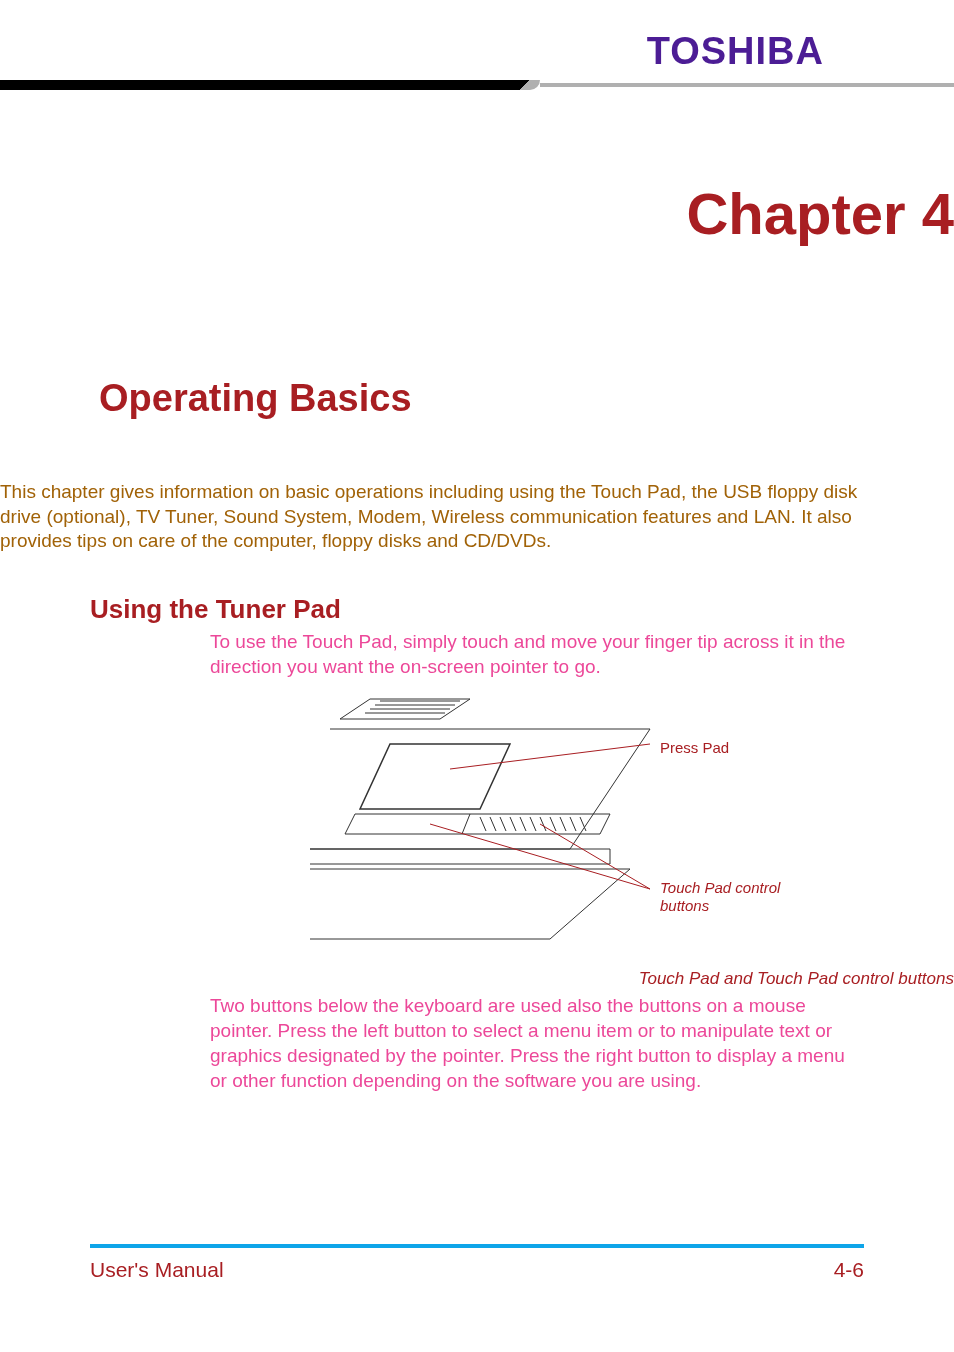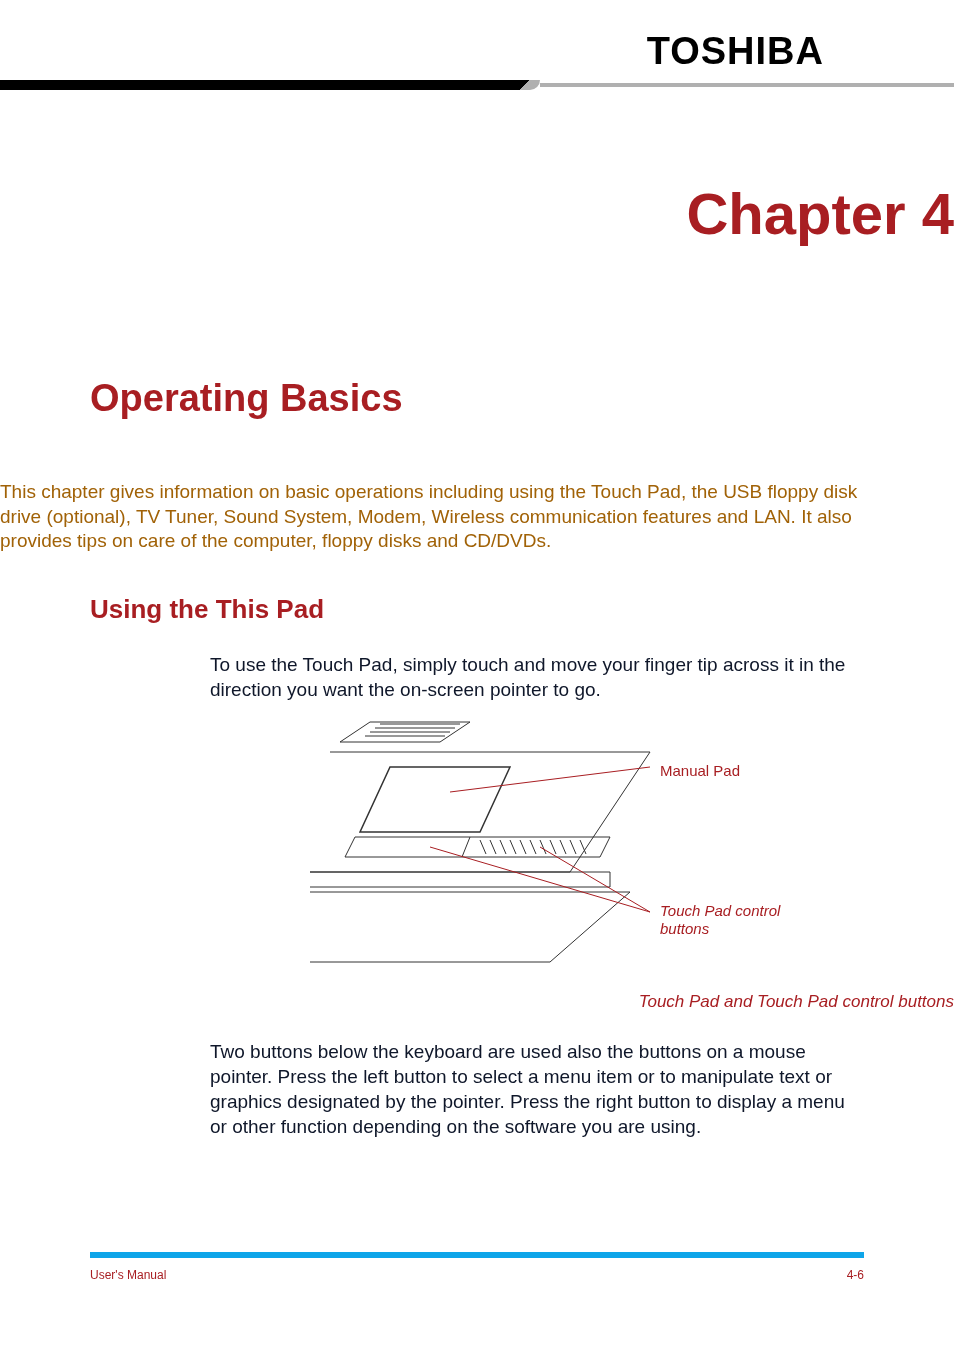--- a/index.html
+++ b/index.html
@@ -36,60 +36,61 @@
       margin-top: 3px;
     }
     .brand {
       position: absolute;
       top: 30px;
       right: 130px;
       font-family: Arial, sans-serif;
       font-weight: 900;
       font-size: 38px;
       letter-spacing: 1px;
-      color: #000000;
+      color: #4c1d95;
     }
     .chapter-title {
       text-align: right;
       margin-top: 90px;
       color: #a81e22;
       font-family: Arial, sans-serif;
       font-weight: 900;
       font-size: 58px;
     }
     .section-title {
       color: #a81e22;
       font-family: Arial, sans-serif;
       font-weight: 900;
       font-size: 38px;
       padding-left: 90px;
       margin-top: 130px;
+      margin-left: 9px;
     }
     .body-text {
       padding-right: 90px;
       margin-top: 60px;
       font-size: 19px;
       line-height: 1.3;
       color: #a16207;
     }
     .subsection-title {
       color: #a81e22;
       font-family: Arial, sans-serif;
       font-weight: 900;
       font-size: 26px;
       padding-left: 90px;
       margin-top: 40px;
     }
     .subbody-text {
       padding-left: 210px;
       padding-right: 90px;
-      margin-top: 28px;
+      margin-top: 5px;
       font-size: 19px;
       line-height: 1.3;
-      color: #0f172a;
+      color: #ec4899;
     }
     .diagram-wrap {
       margin-top: 10px;
       padding-left: 310px;
       position: relative;
       height: 270px;
     }
     .diagram-label1 {
       position: absolute;
       left: 660px;
@@ -113,26 +114,26 @@
       font-style: italic;
       font-size: 17px;
       margin-top: 10px;
       padding-left: 120px;
     }
     .footer {
       position: absolute;
       bottom: 70px;
       left: 90px;
       right: 90px;
-      border-top: 6px solid #0ea5e9;
+      border-top: 4px solid #0ea5e9;
       padding-top: 10px;
       display: flex;
       justify-content: space-between;
       color: #a81e22;
-      font-size: 12px;
+      font-size: 21px;
     }
     .diagram-svg {
       width: 360px;
       height: 260px;
     }
   </style>
 </head>
 <body>
 
 <div class="brand">TOSHIBA</div>
@@ -142,21 +143,21 @@
   <div class="curve"></div>
   <div class="thin"></div>
 </div>
 
 <h1 class="chapter-title">Chapter 4</h1>
 
 <h2 class="section-title">Operating Basics</h2>
 
 <p class="body-text">This chapter gives information on basic operations including using the Touch Pad, the USB floppy disk drive (optional), TV Tuner, Sound System, Modem, Wireless communication features and LAN. It also provides tips on care of the computer, floppy disks and CD/DVDs.</p>
 
-<h3 class="subsection-title">Using the This Pad</h3>
+<h3 class="subsection-title">Using the Tuner Pad</h3>
 
 <p class="subbody-text">To use the Touch Pad, simply touch and move your finger tip across it in the direction you want the on-screen pointer to go.</p>
 
 <div class="diagram-wrap">
   <svg class="diagram-svg" viewBox="0 0 360 260">
 
     <g stroke="#333" stroke-width="1" fill="none">
 
       <path d="M 60 10 L 160 10 L 130 30 L 30 30 Z"></path>
       <path d="M 70 12 L 150 12 M 65 16 L 145 16 M 60 20 L 140 20 M 55 24 L 135 24"></path>
@@ -173,21 +174,21 @@
       <path d="M -60 160 L 300 160 L 300 175 L -60 175 Z"></path>
       <path d="M -80 180 L 320 180 L 240 250 L -160 250"></path>
 
     </g>
     <g stroke="#a81e22" stroke-width="1" fill="none">
       <line x1="140" y1="80" x2="340" y2="55"></line>
       <line x1="120" y1="135" x2="340" y2="200"></line>
       <line x1="230" y1="135" x2="340" y2="200"></line>
     </g>
   </svg>
-  <div class="diagram-label1">Manual Pad</div>
+  <div class="diagram-label1">Press Pad</div>
   <div class="diagram-label2">Touch Pad control buttons</div>
 </div>
 
 <p class="caption">Touch Pad and Touch Pad control buttons</p>
 
 <p class="subbody-text">Two buttons below the keyboard are used also the buttons on a mouse pointer. Press the left button to select a menu item or to manipulate text or graphics designated by the pointer. Press the right button to display a menu or other function depending on the software you are using.</p>
 
 <div class="footer">
   <span>User's Manual</span>
   <span>4-6</span>

